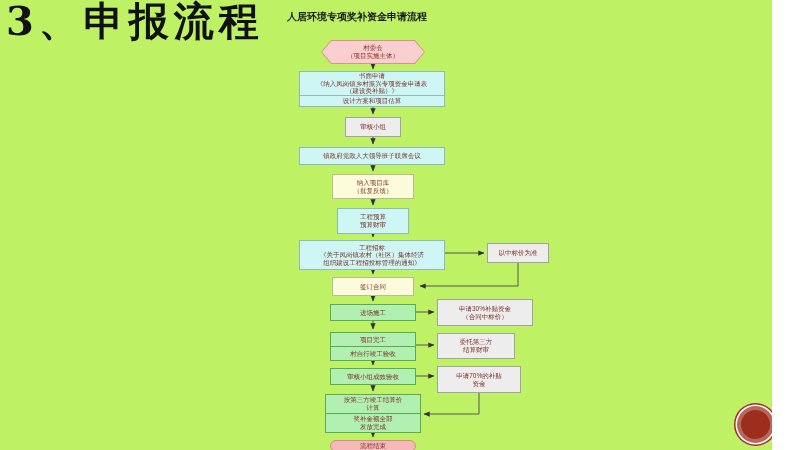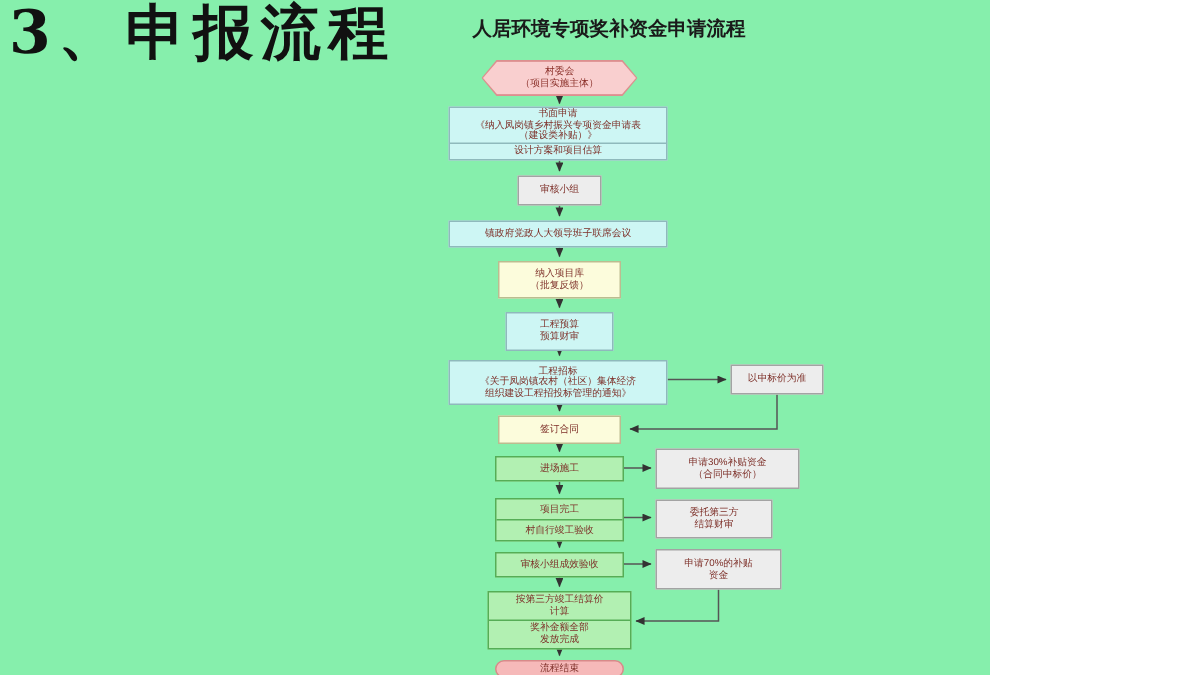--- a/index.html
+++ b/index.html
@@ -1,20 +1,20 @@
 <!DOCTYPE html>
 <html><head>
 <meta charset="utf-8">
 <style>
   html,body{margin:0;padding:0;background:#fff;}
-  .slide{position:relative;width:660px;height:450px;background:#86efac;overflow:hidden;
+  .slide{position:relative;width:772px;height:450px;background:#bef264;overflow:hidden;
          font-family:"Liberation Sans","DejaVu Sans",sans-serif;}
   .heading{position:absolute;left:6px;top:-6px;font-family:"DejaVu Serif","Liberation Serif",serif;
            font-weight:900;font-size:40px;letter-spacing:5px;color:#111;white-space:nowrap;}
-  .diagram-title{position:absolute;left:287px;top:10px;font-size:13px;font-weight:700;color:#1a1a1a;white-space:nowrap;margin-left:28px;}
+  .diagram-title{position:absolute;left:287px;top:10px;font-size:10px;font-weight:700;color:#1a1a1a;white-space:nowrap;}
   .arrows{position:absolute;left:0;top:0;pointer-events:none;}
   .node{position:absolute;box-sizing:border-box;border:1px solid #9aa4a6;display:flex;flex-direction:column;
         align-items:center;justify-content:center;text-align:center;color:#7d2f28;
         font-size:6.5px;line-height:1.18;}
   .node .l{white-space:nowrap;}
   .cyan{background:#cdf6f4;border-color:#8fb9bc;}
   .gray{background:#ededed;border-color:#a3a3a3;}
   .yellow{background:#fcfcdc;border-color:#bcbc90;}
   .green{background:#b2f0b2;border-color:#56ad56;}
   .terminator{background:#f6b9b9;border:1px solid #d88a8a;border-radius:7px;}

